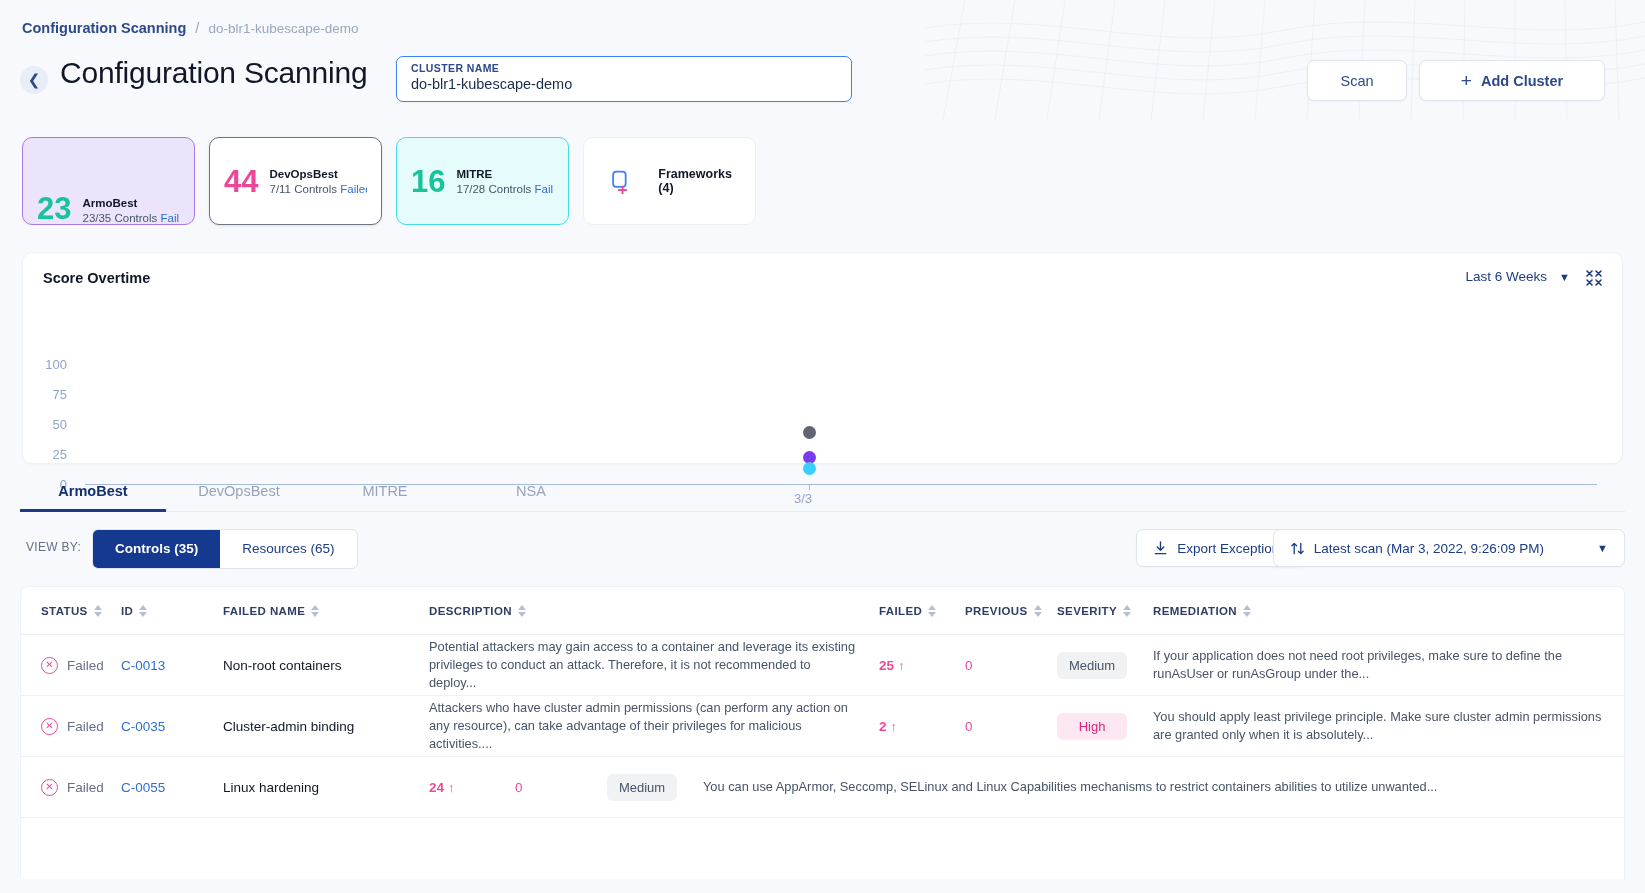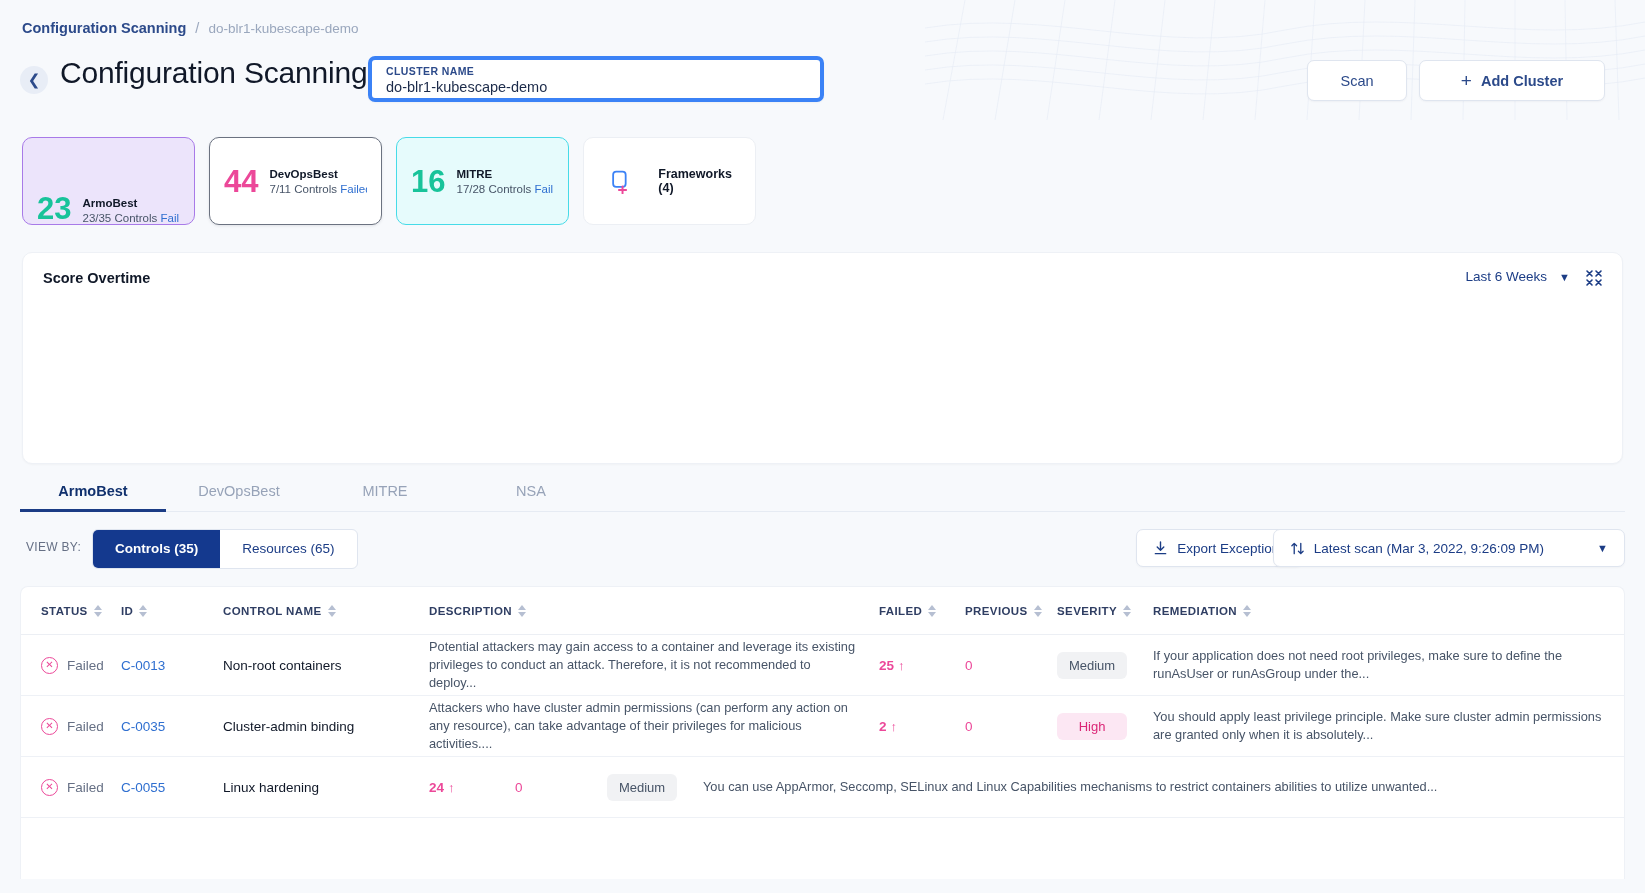--- a/index.html
+++ b/index.html
@@ -26,22 +26,22 @@
   .title-row { position: absolute; left: 20px; top: 58px; right: 20px; height: 48px; }
   .back-btn {
     position: absolute; left: 0; top: 8px; width: 28px; height: 28px;
     border-radius: 50%; background: #e8edf6; color: #2c4a8a;
     display: flex; align-items: center; justify-content: center;
     font-size: 15px; cursor: pointer; border: none;
   }
   .page-title { position: absolute; left: 40px; top: -2px; font-size: 30px;
                 font-weight: 400; color: #101828; letter-spacing: -.2px; white-space: nowrap;}
   .cluster-box {
-    position: absolute; left: 348px; top: -2px; width: 456px; height: 46px;
-    background: #fff; border: 4px solid #3b82f6; border-radius: 7px;
+    position: absolute; left: 376px; top: -2px; width: 456px; height: 46px;
+    background: #fff; border: 1px solid #3b82f6; border-radius: 7px;
     padding: 5px 14px; box-shadow: 0 1px 2px rgba(16,24,40,.04);
   }
   .cluster-label { font-size: 10.5px; font-weight: 700; color: #2c4a8a;
                    letter-spacing: .4px; text-transform: uppercase; }
   .cluster-value { font-size: 14.5px; color: #1c2b4a; margin-top: 2px; }
 
   .scan-btn {
     position: absolute; right: 218px; top: 2px; width: 100px; height: 41px;
     background: #fff; border: 1px solid #dfe5ef; border-radius: 7px;
     color: #2c4a8a; font-size: 14.5px; cursor: pointer;
@@ -256,20 +256,35 @@
     </div>
     <svg class="collapse-ico" viewBox="0 0 20 20">
       <g stroke="#1b3c85" stroke-width="1.6" fill="none" stroke-linecap="round">
         <path d="M3 3 L8 8 M8 3 L3 8"></path>
         <path d="M17 3 L12 8 M12 3 L17 8"></path>
         <path d="M3 17 L8 12 M8 17 L3 12"></path>
         <path d="M17 17 L12 12 M12 17 L17 12"></path>
       </g>
     </svg>
 
+    <div class="plot">
+      <div class="ytick" style="top:56px">100</div>
+      <div class="ytick" style="top:86px">75</div>
+      <div class="ytick" style="top:116px">50</div>
+      <div class="ytick" style="top:146px">25</div>
+      <div class="ytick" style="top:176px">0</div>
+
+      <div class="axis-line" style="top:183px"></div>
+      <div class="tickmark" style="left:786px; top:183px"></div>
+      <div class="xtick" style="left:771px; top:190px">3/3</div>
+
+      <div class="dot gray" style="left:780px; top:125px"></div>
+      <div class="dot purple" style="left:780px; top:150px"></div>
+      <div class="dot cyan" style="left:780px; top:161px"></div>
+    </div>
   </div>
 
   <div class="tabs">
     <div class="tab active">ArmoBest</div>
     <div class="tab">DevOpsBest</div>
     <div class="tab">MITRE</div>
     <div class="tab">NSA</div>
   </div>
 
   <div class="toolbar">
@@ -310,21 +325,21 @@
           <span class="th">
             <span>ID</span>
             <span class="sort">
               <i class="up"></i>
               <i class="dn"></i>
             </span>
           </span>
         </div>
       <div class="c-name">
           <span class="th">
-            <span>CONTROL NAME</span>
+            <span>FAILED NAME</span>
             <span class="sort">
               <i class="up"></i>
               <i class="dn"></i>
             </span>
           </span>
         </div>
       <div class="c-desc">
           <span class="th">
             <span>DESCRIPTION</span>
             <span class="sort">

